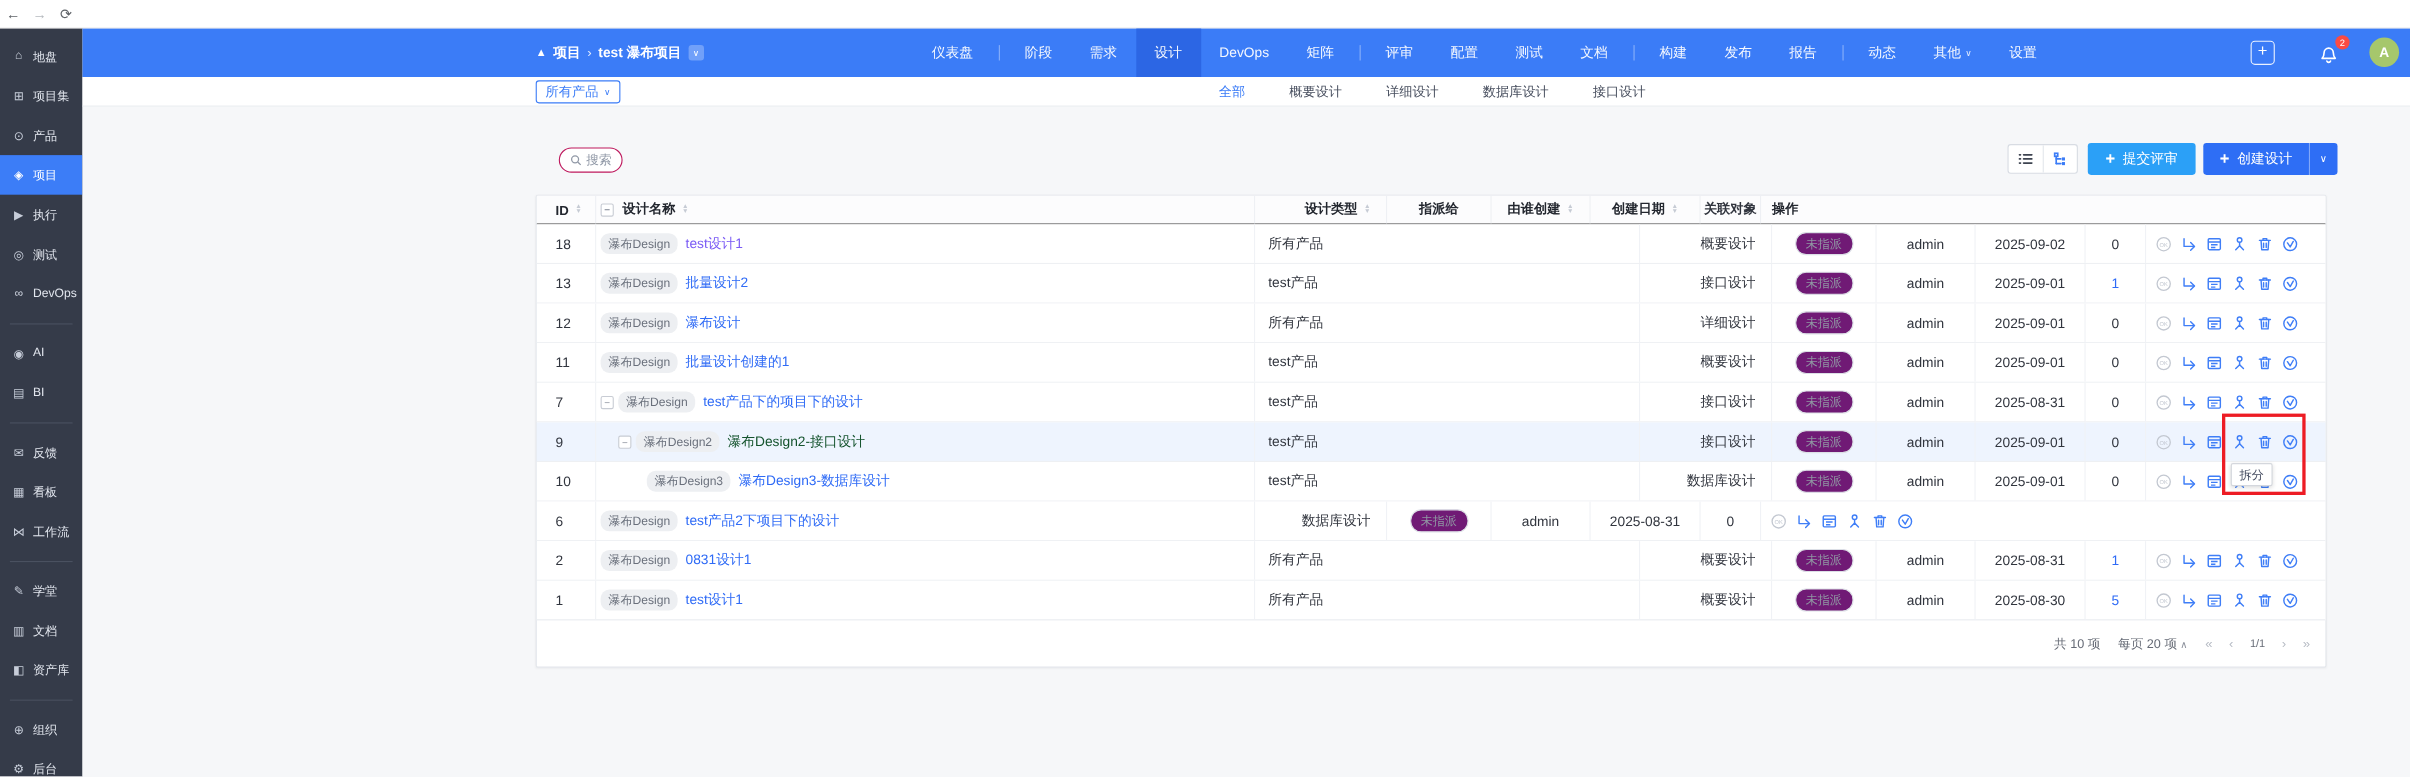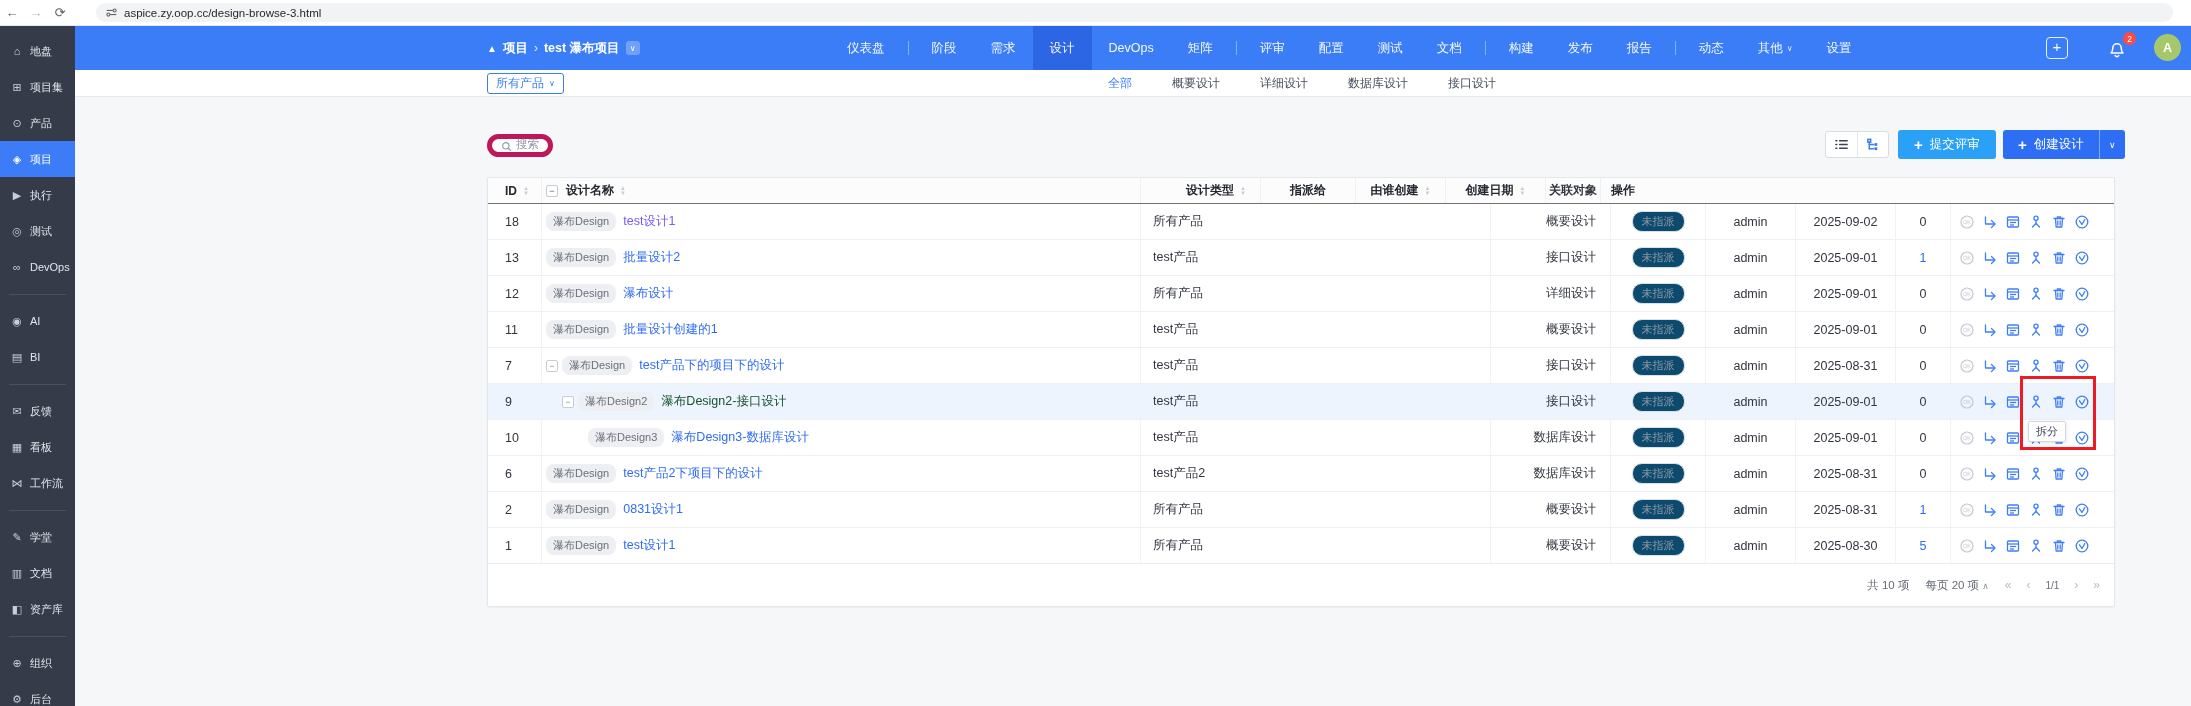--- a/index.html
+++ b/index.html
@@ -47,21 +47,21 @@
   #subnav{position:absolute;left:75px;top:70px;width:2116px;height:27px;background:#fff;border-bottom:1px solid #e5e8ee;}
   #product-filter{position:absolute;left:412px;top:3px;height:21px;border:1px solid #3b7cf7;border-radius:3px;color:#3b7cf7;font-size:12px;display:flex;align-items:center;gap:5px;padding:0 8px;cursor:pointer;background:#fff;}
   #product-filter .pf-caret{font-size:8px;}
   #design-tabs{position:absolute;left:1033px;top:0;height:26px;display:flex;align-items:center;gap:40px;}
   .dtab{font-size:12px;color:#474e5e;cursor:pointer;}
   .dtab.active{color:#3b7cf7;}
 
   
   #main{position:absolute;left:75px;top:97px;width:2116px;height:609px;background:#f6f7f9;}
 
-  #search-box{position:absolute;left:487px;top:134px;height:23px;min-width:56px;background:#fff;border:5px solid #be185d;border-radius:12px;display:flex;align-items:flex-end;gap:4px;padding:0 9px;cursor:text;}
+  #search-box{position:absolute;left:508px;top:134px;height:23px;min-width:56px;background:#fff;border:1px solid #be185d;border-radius:12px;display:flex;align-items:center;gap:4px;padding:0 9px;cursor:text;}
   #search-box .sb-label{font-size:11.5px;color:#9098a6;}
 
   #view-toggle{position:absolute;left:1825px;top:131px;height:27px;display:flex;border:1px solid #d8dce3;border-radius:3px;background:#fff;overflow:hidden;}
   .vt-btn{width:31px;display:flex;align-items:center;justify-content:center;cursor:pointer;}
   .vt-btn + .vt-btn{border-left:1px solid #e3e6eb;}
 
   .top-btn{position:absolute;top:130px;height:29px;border-radius:3px;color:#fff;font-size:12.5px;display:flex;align-items:center;cursor:pointer;}
   #submit-review-btn{left:1898px;background:#2ba0f7;padding:0 16px;gap:7px;}
   #create-design-btn{left:2003px;background:#2e6ef5;padding:0;}
   #create-design-btn .cd-main{display:flex;align-items:center;gap:7px;padding:0 15px;}
@@ -95,21 +95,21 @@
   .th.c-actions{padding-left:10px;font-family:Liberation Mono, monospace;}
 
   .sort{display:none;flex-direction:column;line-height:4.5px;font-size:6px;color:#c6cbd4;margin-left:2px;}
   .sort.sortable{display:inline-flex;}
   .cbox{width:12px;height:12px;border:1px solid #c8ccd4;border-radius:2px;font-size:9px;line-height:10px;text-align:center;color:#8a909c;background:#fff;margin-right:4px;flex:0 0 auto;cursor:pointer;}
   .cbox:empty{display:none;}
   .tag{background:#edeff2;color:#6a707c;font-size:11px;padding:2px 7px;border-radius:8px;white-space:nowrap;flex:0 0 auto;}
   .nlink{margin-left:7px;color:#2f6bf6;cursor:pointer;text-decoration:none;white-space:nowrap;}
   .nlink.visited{color:#7a5af5;}
   .nlink.dark{color:#14532d;}
-  .pill{border:1px solid #dcdfe6;color:#9097a3;font-size:11px;padding:2px 9px;border-radius:10px;background:#0c4a6e;}
+  .pill{border:1px solid #dcdfe6;color:#9097a3;font-size:11px;padding:2px 9px;border-radius:10px;background:#701a75;}
   .c-linked span{color:#31353e;}
   .c-linked span.is-link{color:#2f6bf6;cursor:pointer;}
 
   .aicon{width:16px;height:16px;color:#3f7ef7;cursor:pointer;flex:0 0 auto;}
   .aicon.ok{color:#c3c8d1;cursor:default;}
   .aicon svg{display:block;width:100%;height:100%;}
 
   #tfoot{height:42px;display:flex;align-items:center;justify-content:flex-end;gap:16px;padding-right:14px;font-size:11.5px;color:#666b76;}
   .pg-chev{font-size:9px;color:#8a8f9a;margin-left:3px;}
   .pager{display:flex;align-items:center;gap:15px;color:#b6bbc4;font-size:12px;}
@@ -122,29 +122,20 @@
 </style>
 </head>
 <body>
 
 <div id="screen">
 
   <header id="chrome">
     <span class="nav-arrow">←</span>
     <span class="nav-arrow dim">→</span>
     <span class="nav-arrow">⟳</span>
-    <div class="urlbar">
-      <svg width="11" height="11" viewBox="0 0 16 16" fill="none" stroke="#5f6368" stroke-width="1.6">
-          <line x1="1" y1="5" x2="10" y2="5"></line>
-          <circle cx="12.5" cy="5" r="2.2"></circle>
-          <line x1="15" y1="11" x2="6" y2="11"></line>
-          <circle cx="3.5" cy="11" r="2.2"></circle>
-        </svg>
-      <span class="url-text">aspice.zy.oop.cc/design-browse-3.html</span>
-    </div>
   </header>
 
   <aside id="sidebar">
   <div class="side-item">
     <span class="s-ico">⌂</span>
     <span class="s-label">地盘</span>
   </div>
 
   <div class="side-item">
     <span class="s-ico">⊞</span>
@@ -971,23 +962,20 @@
 
   <div class="tr">
     <div class="td c-id">
             <span>6</span>
           </div>
     <div class="td c-name">
 
       <span class="tag">瀑布Design</span>
       <a class="nlink">test产品2下项目下的设计</a>
     </div>
-    <div class="td c-prod">
-            <span>test产品2</span>
-          </div>
     <div class="td c-type">
             <span>数据库设计</span>
           </div>
     <div class="td c-assign">
             <span class="pill">未指派</span>
           </div>
     <div class="td c-creator">
             <span>admin</span>
           </div>
     <div class="td c-date">

